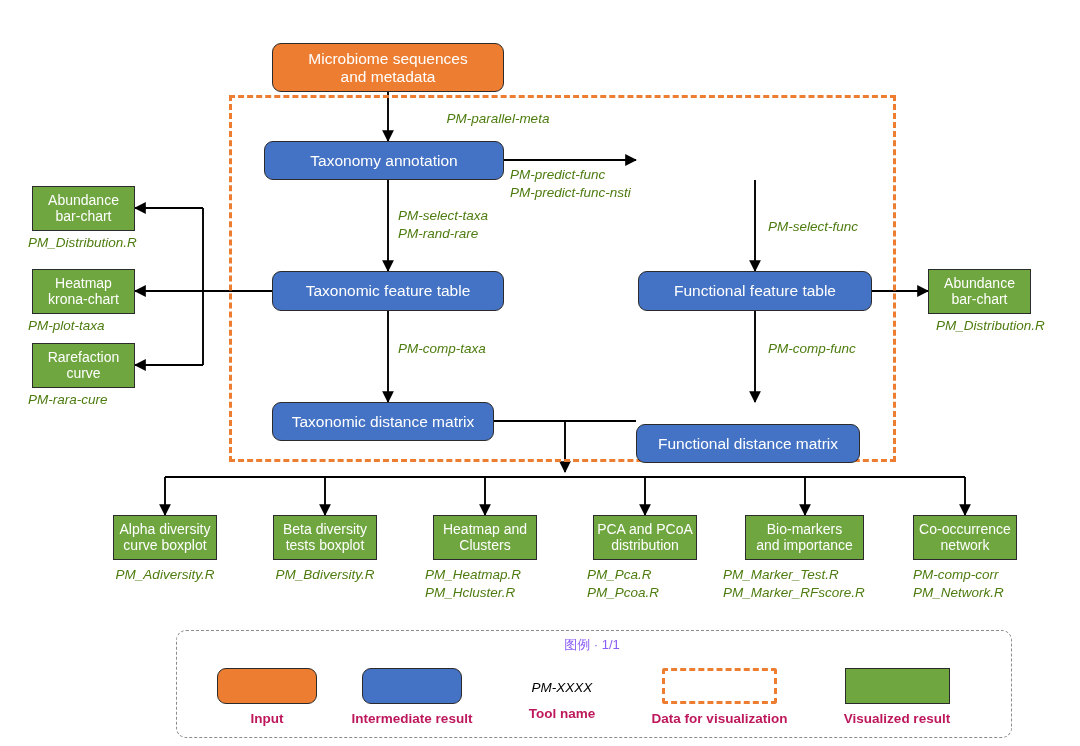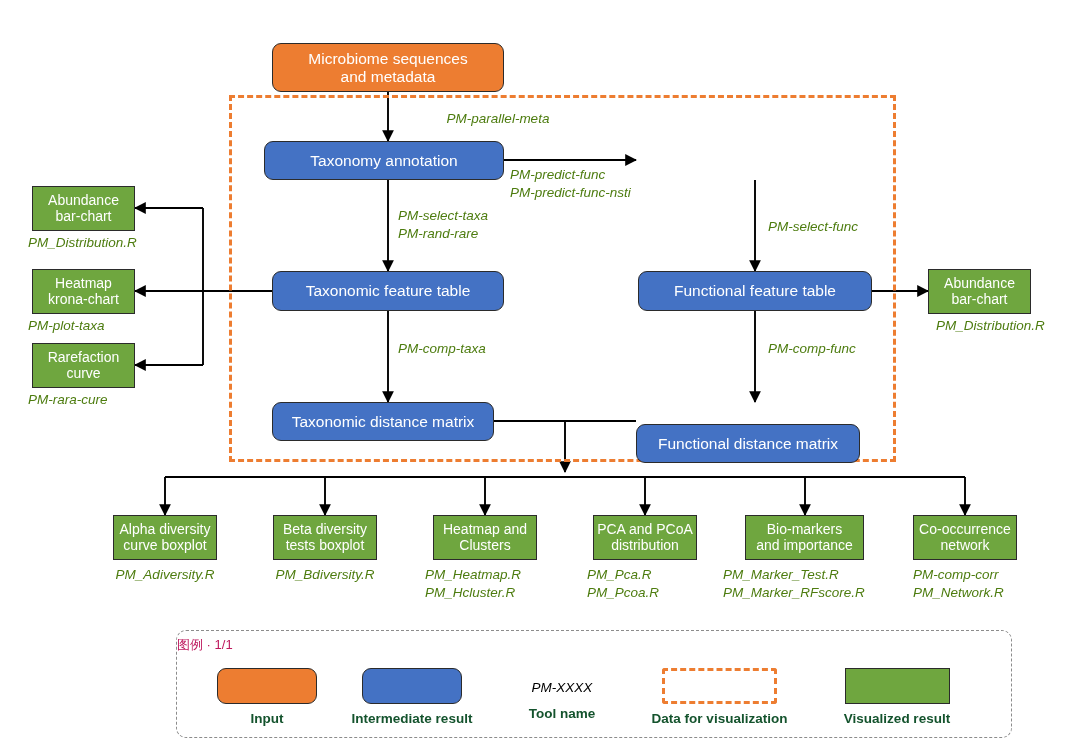--- a/index.html
+++ b/index.html
@@ -83,22 +83,23 @@
     top: 8px;
     text-align: center;
     font-size: 13.5px;
     font-weight: bold;
     color: #1a1a1a;
   }
   #legend-watermark {
     position: absolute;
     left: 0; right: 4px;
     top: 5px;
+    text-align: center;
     font-size: 13px;
-    color: #be185d;
+    color: #8b5cf6;
     z-index: -1;
   }
   .leg-item {
     position: absolute;
     text-align: center;
   }
   .leg-swatch {
     margin: 0 auto;
     border: 1.4px solid #2b2b2b;
   }
@@ -107,21 +108,21 @@
   .leg-swatch.green  { background: #6FA63F; border-radius: 0; }
   .leg-swatch.dashed {
     background: transparent;
     border: 3px dashed #ED7D31;
     border-radius: 3px;
   }
   .leg-swatch.none { border: none; background: transparent; }
   .leg-label {
     font-size: 13.5px;
     font-weight: bold;
-    color: #14532d;
+    color: #be185d;
     margin-top: 7px;
     white-space: nowrap;
     text-align: center;
   }
   .leg-toolname {
     font-size: 13.5px;
     font-style: italic;
     color: #000000;
     white-space: nowrap;
   }

